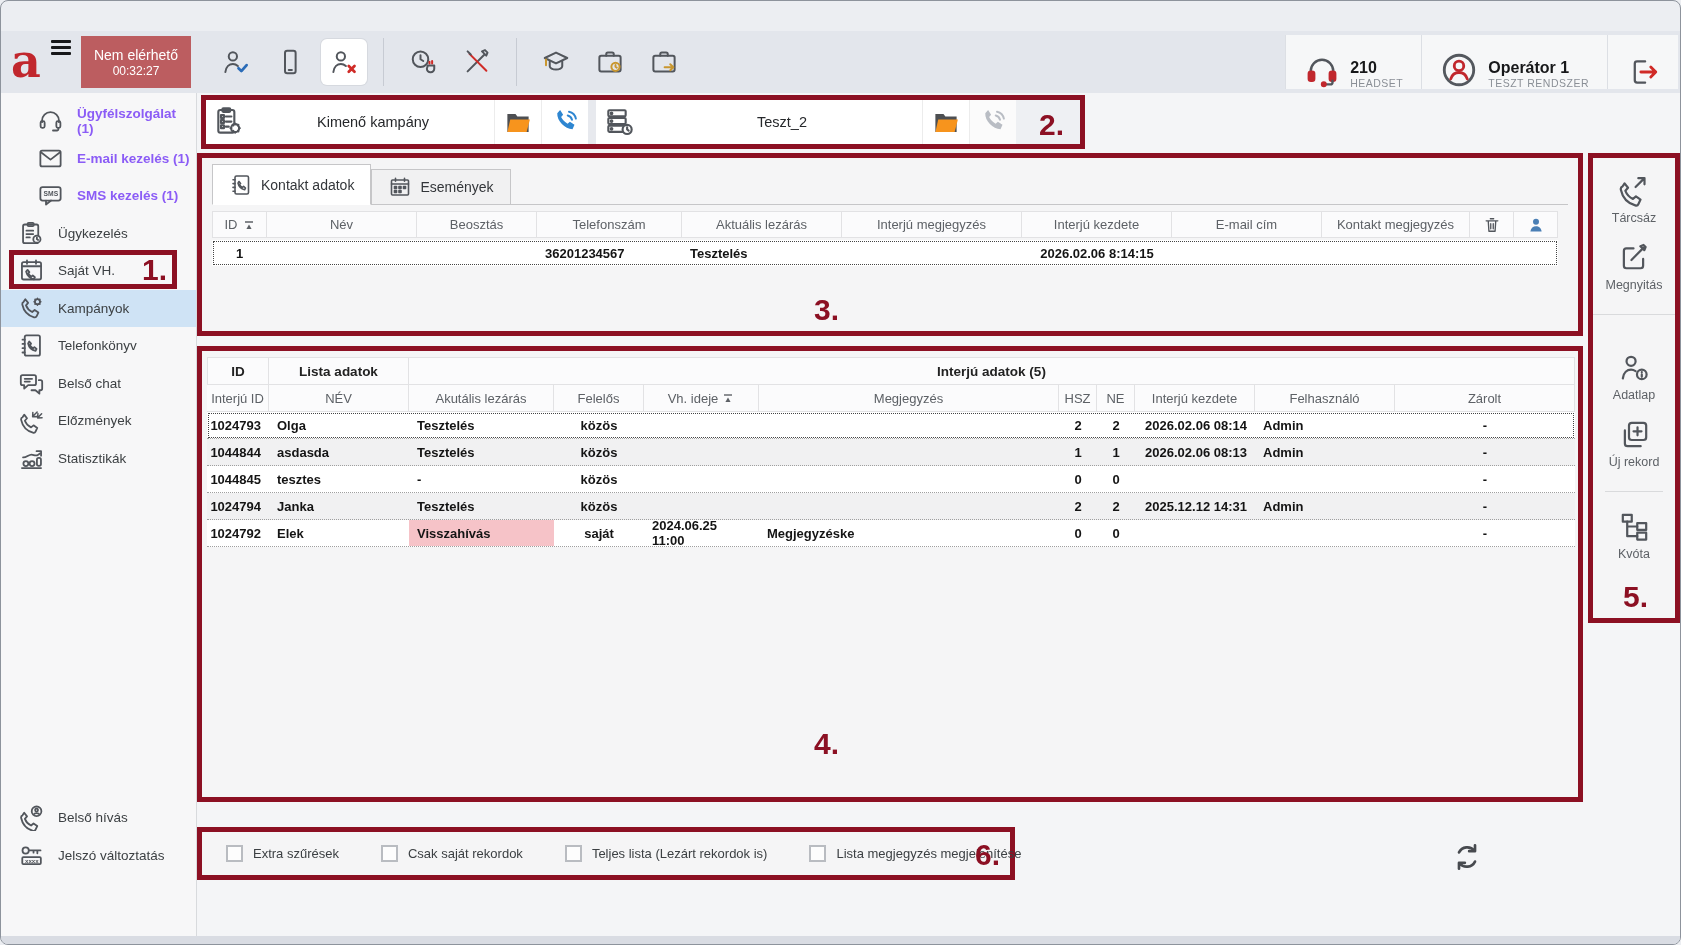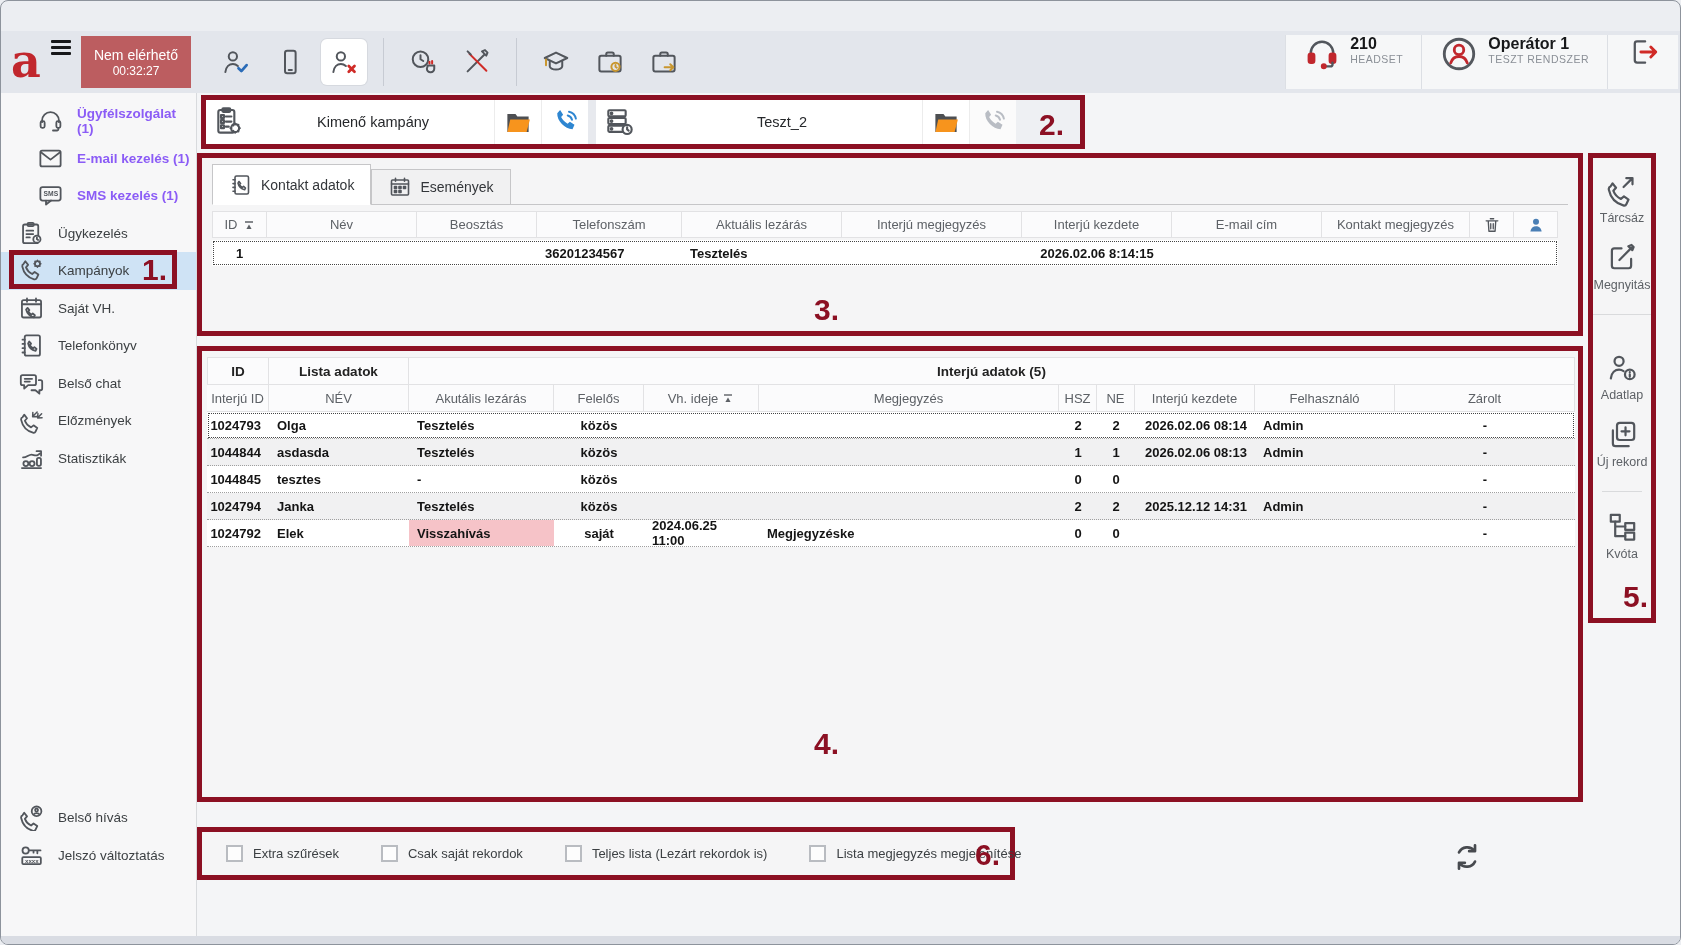--- a/index.html
+++ b/index.html
@@ -31,21 +31,21 @@
   .burger i { display:block; height:3px; background:#17181a; margin-bottom:3px; border-radius:1px; }
   .status-badge { margin-left:24px; width:110px; height:52px; background:#bc5d60; color:#fff;
     display:flex; flex-direction:column; align-items:center; justify-content:center; }
   .status-badge .l1 { font-size:14px; }
   .status-badge .l2 { font-size:12px; margin-top:1px; }
   .tb-icons { display:flex; align-items:center; margin-left:22px; gap:8px; }
   .tb-btn { width:46px; height:46px; display:flex; align-items:center; justify-content:center; border-radius:6px; }
   .tb-btn.active { background:#fff; box-shadow:0 0 0 1px #d6d9df; }
   .tb-sep { width:1px; height:48px; background:#c7cbd3; margin:0 8px; }
   .tb-right { margin-left:auto; height:54px; display:flex; align-items:stretch; background:#f6f7f8; margin-right:4px; }
-  .tb-group { display:flex; align-items:flex-start; padding:0 18px; border-left:1px solid #dcdfe4; gap:10px; }
+  .tb-group { display:flex; align-items:flex-end; padding:0 18px; border-left:1px solid #dcdfe4; gap:10px; }
   .tb-group .t1 { font-size:16px; font-weight:700; color:#17181a; }
   .tb-group .t2 { font-size:10.5px; color:#8a8f96; letter-spacing:.5px; }
   
   .main-bg { position:absolute; left:196px; top:92px; width:1485px; height:843px; background:#f4f5f7; }
   .footer-strip { position:absolute; left:0; top:935px; width:1681px; height:10px; background:#d9dce3; border-radius:0 0 8px 8px; }
   .sidebar { position:absolute; left:0; top:92px; width:196px; height:843px; background:#f7f7f8;
     border-right:1px solid #d8dadd; padding-top:9px; }
   .side-item { height:37.5px; display:flex; align-items:center; gap:13px; padding-left:17px;
     font-size:13.5px; color:#3c4043; position:relative; }
   .side-item.bold { font-weight:700; color:#8b5cf6;padding-left:36px; }
@@ -89,21 +89,21 @@
   .gcell { height:28px; display:flex; align-items:center; justify-content:center;
     background:#fbfbfc; border:1px solid #e2e2e4; border-left:none; font-size:13.5px; font-weight:700; color:#222; }
   .gcell:first-child { border-left:1px solid #e2e2e4; }
   .ihcell { height:27px; display:flex; align-items:center; justify-content:center; gap:4px;
     background:#fbfbfc; border-bottom:1px solid #e2e2e4; border-right:1px solid #e2e2e4; font-size:13px; color:#5d6166; }
   .irow > div { height:26px; display:flex; align-items:center; font-size:13px; font-weight:700; color:#141414; padding:0 8px; }
   .irow { border-bottom:1px dotted #9f9f9f; background:#fff; }
   .irow.alt { background:#f1f1f2; }
   .pink { background:#f6c3c8 !important; }
   
-  .area5 { position:absolute; left:1587px; top:152px; width:68px; height:470px;
+  .area5 { position:absolute; left:1587px; top:152px; width:92px; height:470px;
     border:5px solid #8c1023; background:#f5f5f6; display:flex; flex-direction:column; align-items:center; }
   .act { display:flex; flex-direction:column; align-items:center; gap:4px; margin-top:16px; }
   .act .lbl { font-size:12.5px; color:#5d6166; }
   .act .ic { width:33px; height:33px; }
   .hline { width:100%; height:1px; background:#d9dadc; margin-top:22px; }
   .hline.short { width:70%; }
   
   .area6 { position:absolute; left:196px; top:826px; width:818px; height:53px;
     border:5px solid #8c1023; background:#f5f5f6; display:flex; align-items:center; padding-left:24px; gap:14px; }
   .cbgroup { display:flex; align-items:center; gap:10px; margin-right:28px; }
@@ -263,35 +263,35 @@
   <div class="side-item">
     <svg class="ic" viewBox="0 0 24 24">
       <rect x="4.5" y="4" width="13.5" height="16.5" rx="1.5"></rect>
         <rect x="8.5" y="2.5" width="5.5" height="3" rx="1"></rect>
       <path d="M7.5 9.5h6M7.5 12.5h6M7.5 15.5h3"></path>
         <circle cx="16.8" cy="17" r="3.2" style="fill:#f7f7f8"></circle>
       <path d="M16.8 15.4v1.6l1.1.8"></path>
       </svg>
     <span>Ügykezelés</span>
   </div>
+  <div class="side-item">
+    <svg class="ic" viewBox="0 0 24 24">
+      <rect x="3.5" y="4.5" width="17" height="15.5" rx="1.5"></rect>
+        <path d="M3.5 8.2h17M8 3v3M16 3v3"></path>
+      <path d="M8.5 11.5l1.6 1.9-1 1.2c.6 1.2 1.6 2.2 2.8 2.8l1.2-1 1.9 1.6-.9 1.8c-3.2-.7-6.2-3.6-6.9-6.8z"></path>
+      </svg>
+    <span>Saját VH.</span>
+  </div>
   <div class="side-item selected">
     <svg class="ic" viewBox="0 0 24 24">
       <path d="M6.5 3.8 9 7l-1.9 2.2c1 2.6 3 4.7 5.5 5.9l2.2-1.8 3.3 2.3-1.5 3.2c-.4.9-1.4 1.3-2.3 1C9 18.3 5 14 3.8 8.4c-.2-1 .3-1.9 1.2-2.3z"></path>
       <circle cx="17.3" cy="6" r="2.3"></circle>
         <path d="M17.3 2.8v1M17.3 8.2v1M20.4 6h-1M15.2 6h-1M19.5 3.8l-.7.7M15.8 7.5l-.7.7M19.5 8.2l-.7-.7M15.8 4.5l-.7-.7" style="stroke-width:1.2"></path>
       </svg>
     <span>Kampányok</span>
-  </div>
-  <div class="side-item">
-    <svg class="ic" viewBox="0 0 24 24">
-      <rect x="3.5" y="4.5" width="17" height="15.5" rx="1.5"></rect>
-        <path d="M3.5 8.2h17M8 3v3M16 3v3"></path>
-      <path d="M8.5 11.5l1.6 1.9-1 1.2c.6 1.2 1.6 2.2 2.8 2.8l1.2-1 1.9 1.6-.9 1.8c-3.2-.7-6.2-3.6-6.9-6.8z"></path>
-      </svg>
-    <span>Saját VH.</span>
   </div>
   <div class="side-item">
     <svg class="ic" viewBox="0 0 24 24">
       <rect x="6" y="3" width="13.5" height="18" rx="1.5"></rect>
         <path d="M4 6.8h2M4 10.6h2M4 14.4h2M4 18.2h2"></path>
       <path d="M10 8.5l1.6 1.9-1 1.2c.6 1.2 1.6 2.2 2.8 2.8l1.2-1 1.9 1.6-.9 1.8c-3.2-.7-5.9-3.4-6.6-6.6z"></path>
       </svg>
     <span>Telefonkönyv</span>
   </div>
   <div class="side-item">

